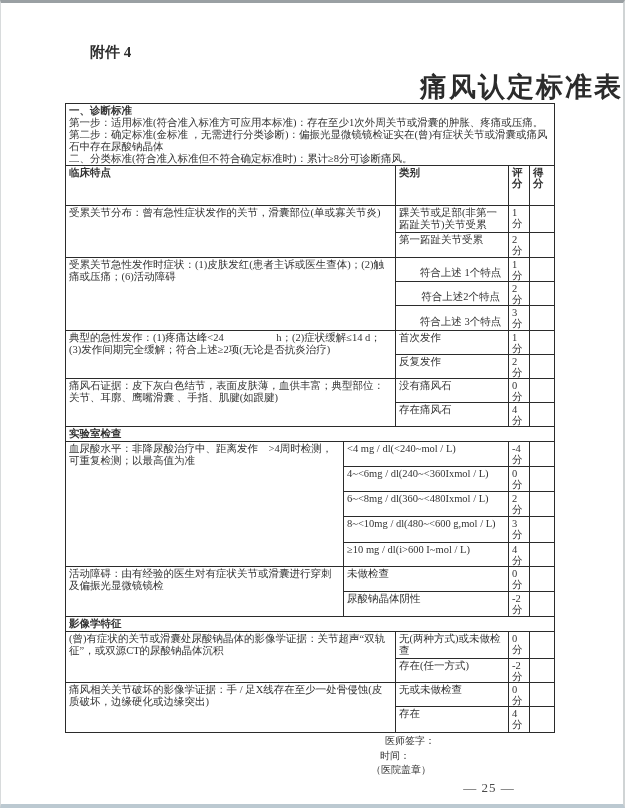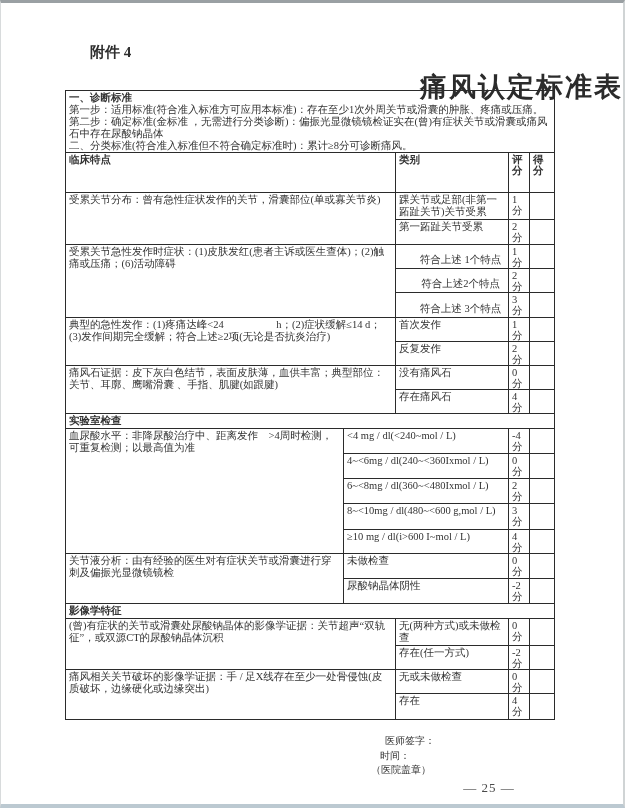--- a/index.html
+++ b/index.html
@@ -21,21 +21,21 @@
     position:absolute; left:78px; top:40px;
     font-size:15px; font-weight:bold; color:#2e2e2e;padding-left:11px;
   }
   .title {
     position:absolute; left:0; top:66px; width:100%;
     margin:0; text-align:right;
     font-size:27px; font-weight:bold; color:#2b2b2b;
     letter-spacing:2px;
   }
   table.main {
-    position:absolute; left:64px; top:87px;
+    position:absolute; left:64px; top:100px;
     width:489px;
     border-collapse:collapse; table-layout:fixed;
     font-size:10.5px; line-height:1.18; color:#333;font-family:Liberation Serif, serif;
   }
   table.main td {
     border:1px solid #2b2b2b;
     padding:1px 3px 0 3px;
     vertical-align:top;
     overflow:hidden;
   }
@@ -213,21 +213,21 @@
     <tr class="h24">
       <td colspan="2">≥10 mg / dl(i&gt;600 I~mol / L)</td>
       <td class="score">
             <span class="v">4</span>
             <span class="u">分</span>
           </td>
       <td></td>
     </tr>
 
     <tr class="h25">
-      <td rowspan="2">关节液分析：由有经验的医生对有症状关节或滑囊进行穿刺及偏振光显微镜镜检</td>
+      <td rowspan="2">活动障碍：由有经验的医生对有症状关节或滑囊进行穿刺及偏振光显微镜镜检</td>
       <td colspan="2">未做检查</td>
       <td class="score">
             <span class="v">0</span>
             <span class="u">分</span>
           </td>
       <td></td>
     </tr>
     <tr class="h25">
       <td colspan="2">尿酸钠晶体阴性</td>
       <td class="score">

